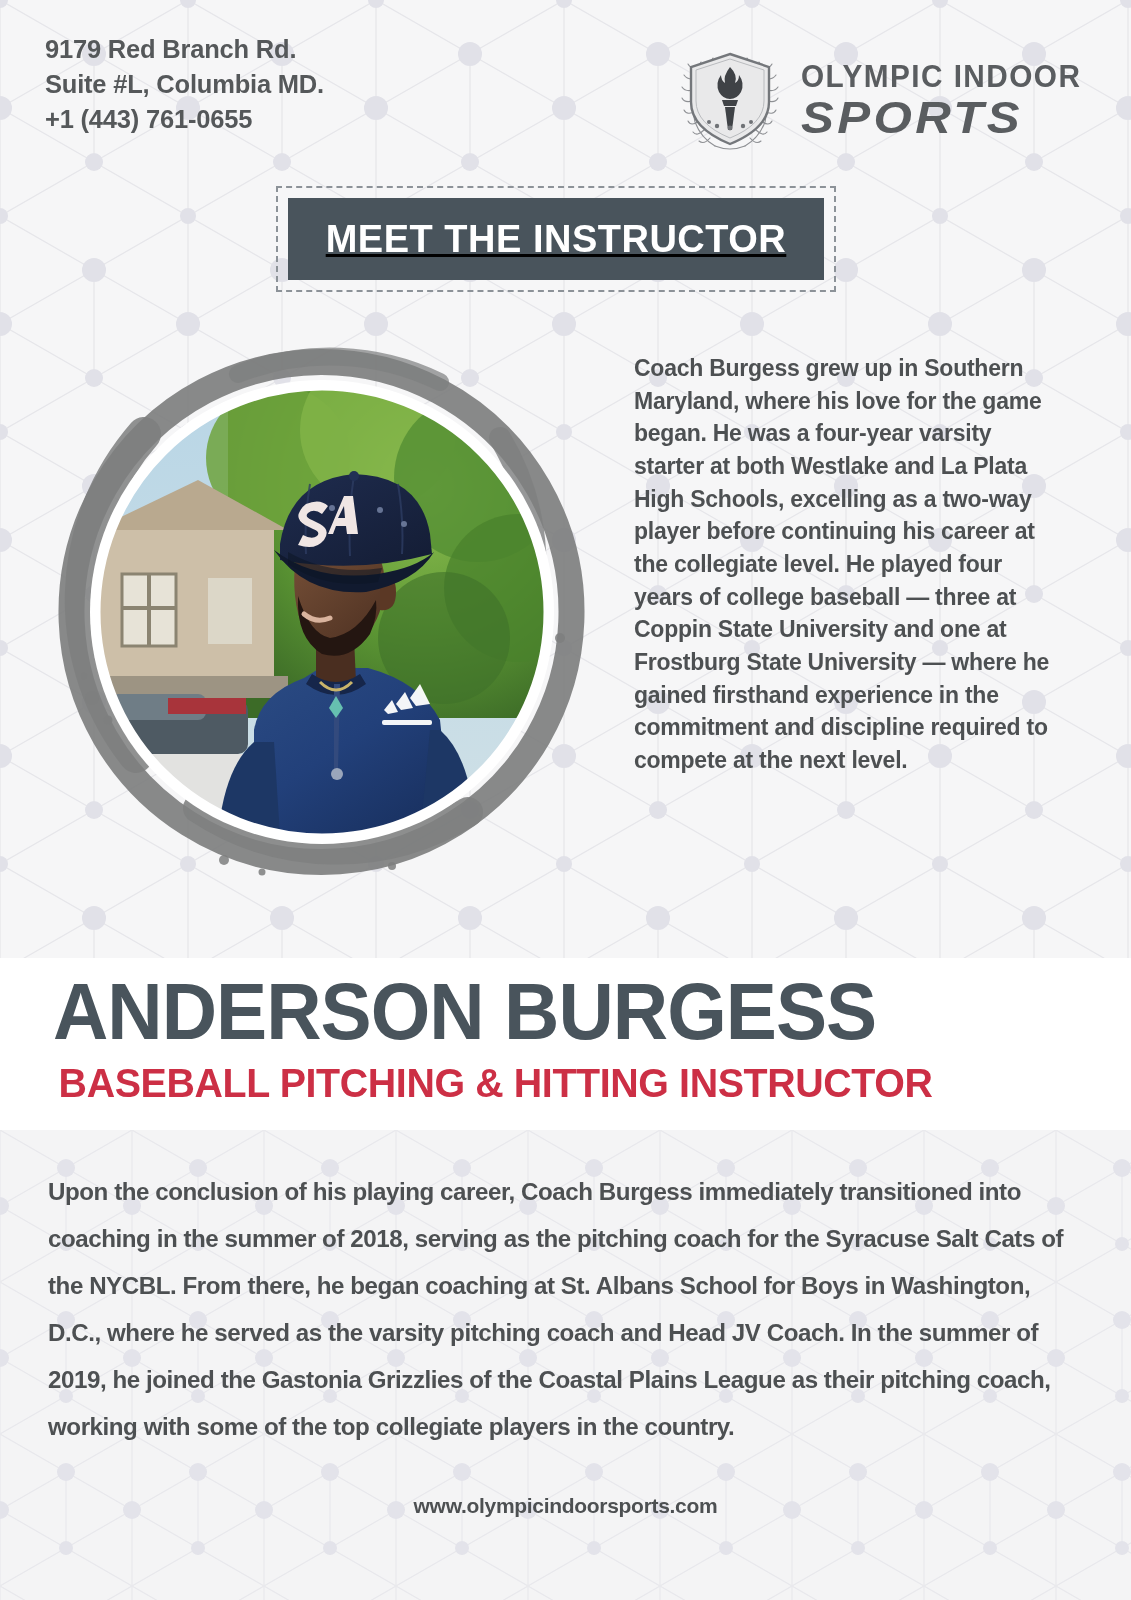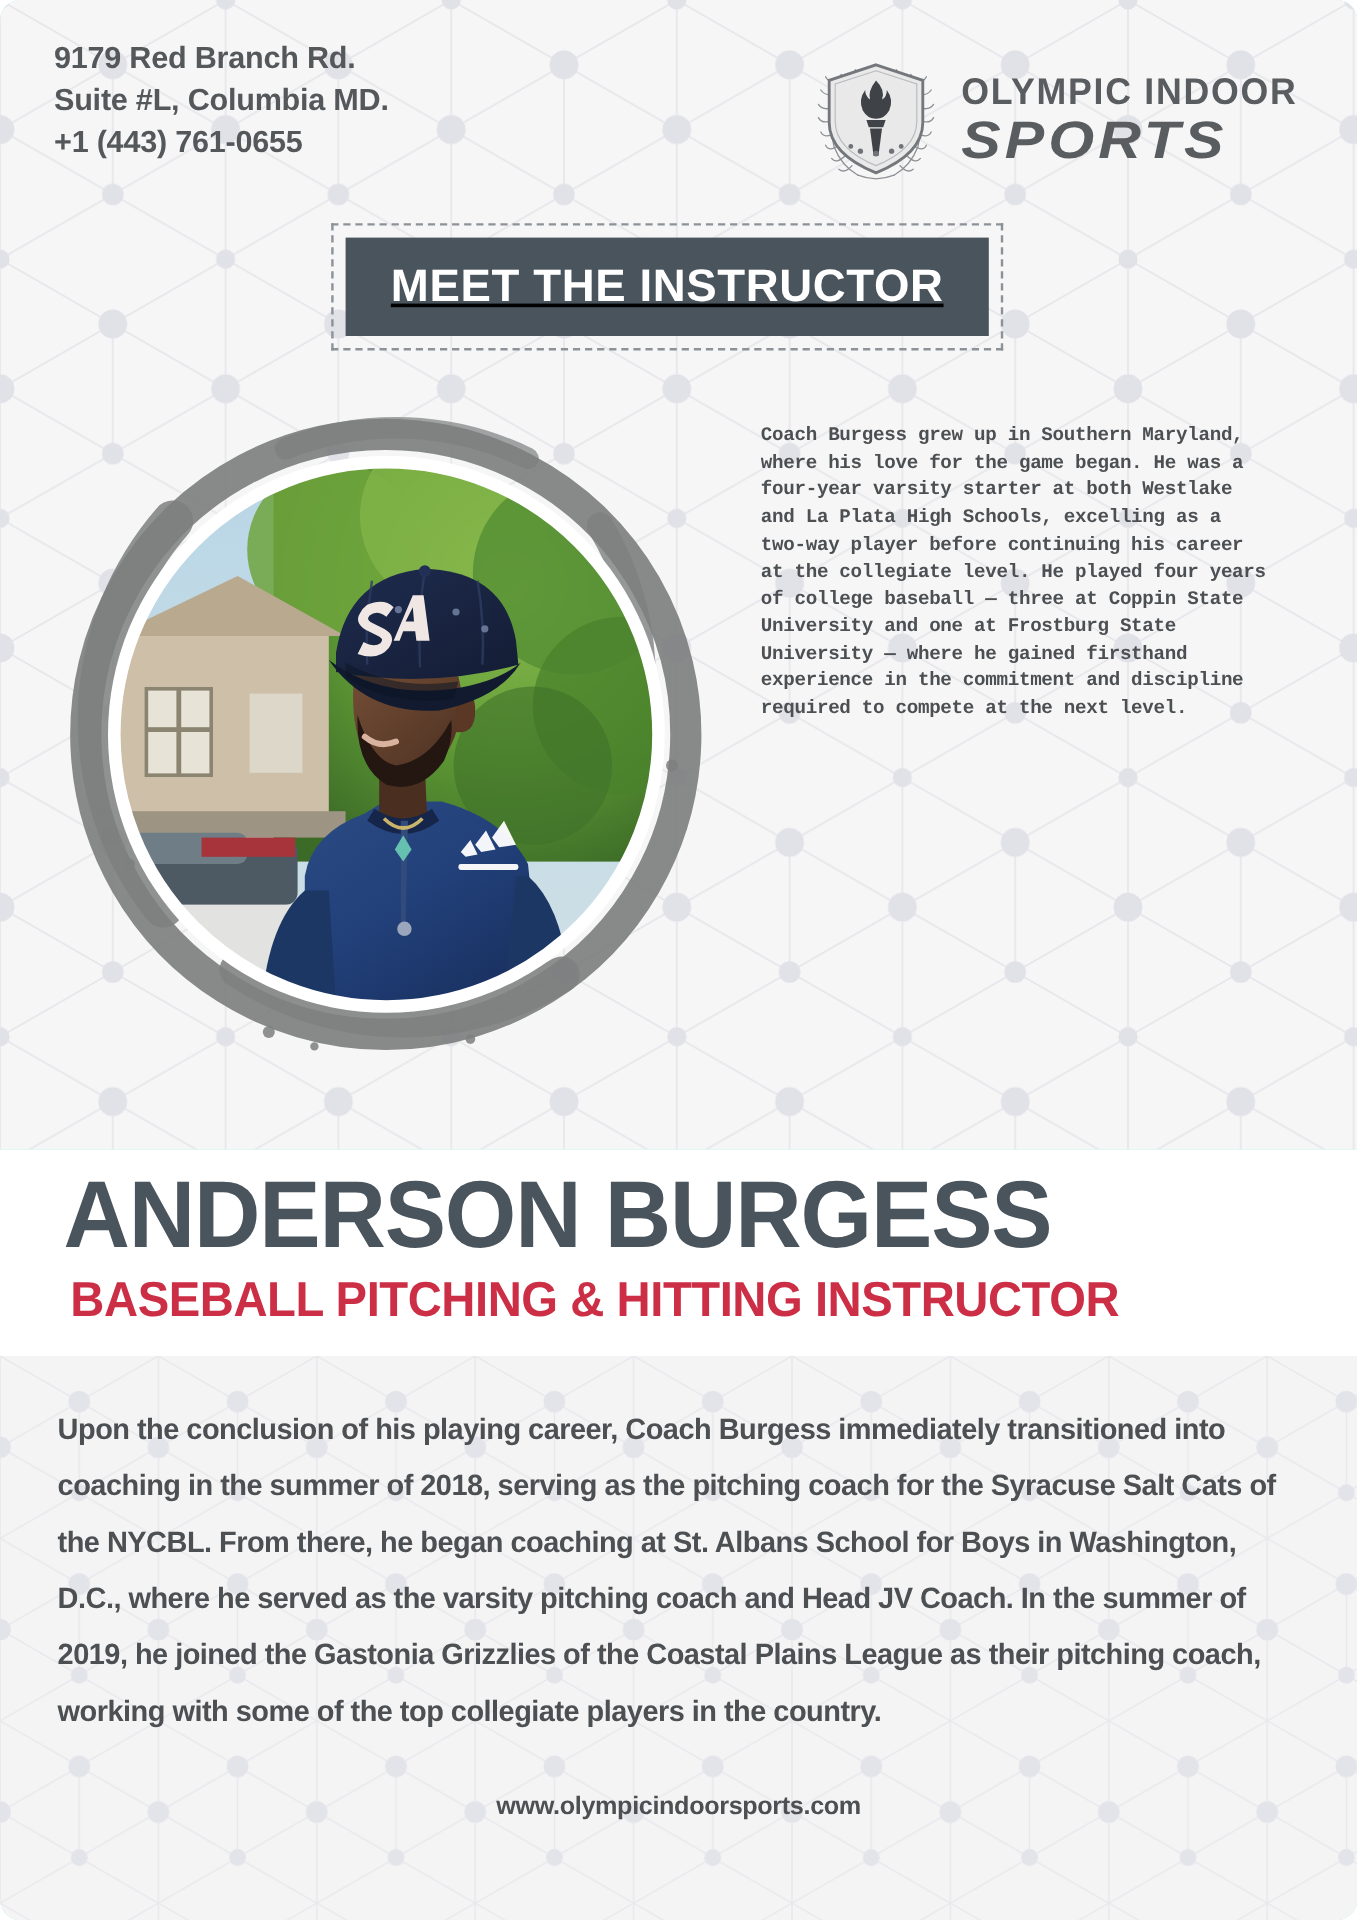--- a/index.html
+++ b/index.html
@@ -9,22 +9,21 @@
     height: 1600px;
     background: #ffffff;
     font-family: "Liberation Sans", sans-serif;
   }
 
   #flyer {
     position: relative;
     width: 1131px;
     height: 1600px;
     overflow: hidden;
-    background: #5eead4;
-    border-radius: 17px;
+    background: #e5e5e5;
   }
 
   
   .netbg {
     position: absolute;
     left: 0; right: 0;
     background-color: #f6f6f7;
     z-index: 0;
   }
   .netbg svg { display: block; width: 100%; height: 100%; }
@@ -126,27 +125,26 @@
     width: 548px; height: 548px;
     z-index: 3;
   }
   .portrait svg { display: block; }
 
   
   .bio {
     position: absolute;
     left: 634px; top: 352px;
     width: 430px;
-    font-size: 16px;
+    font-size: 23px;
     font-weight: bold;
     line-height: 1.42;
     color: #4d5052;
     letter-spacing: -0.25px;
     z-index: 3;
-    font-family: Liberation Mono, monospace;
   }
 
   
   .nameblock {
     position: absolute;
     left: 0; top: 958px;
     width: 1131px; height: 172px;
     z-index: 4;
     text-align: left;
     padding-top: 14px;

